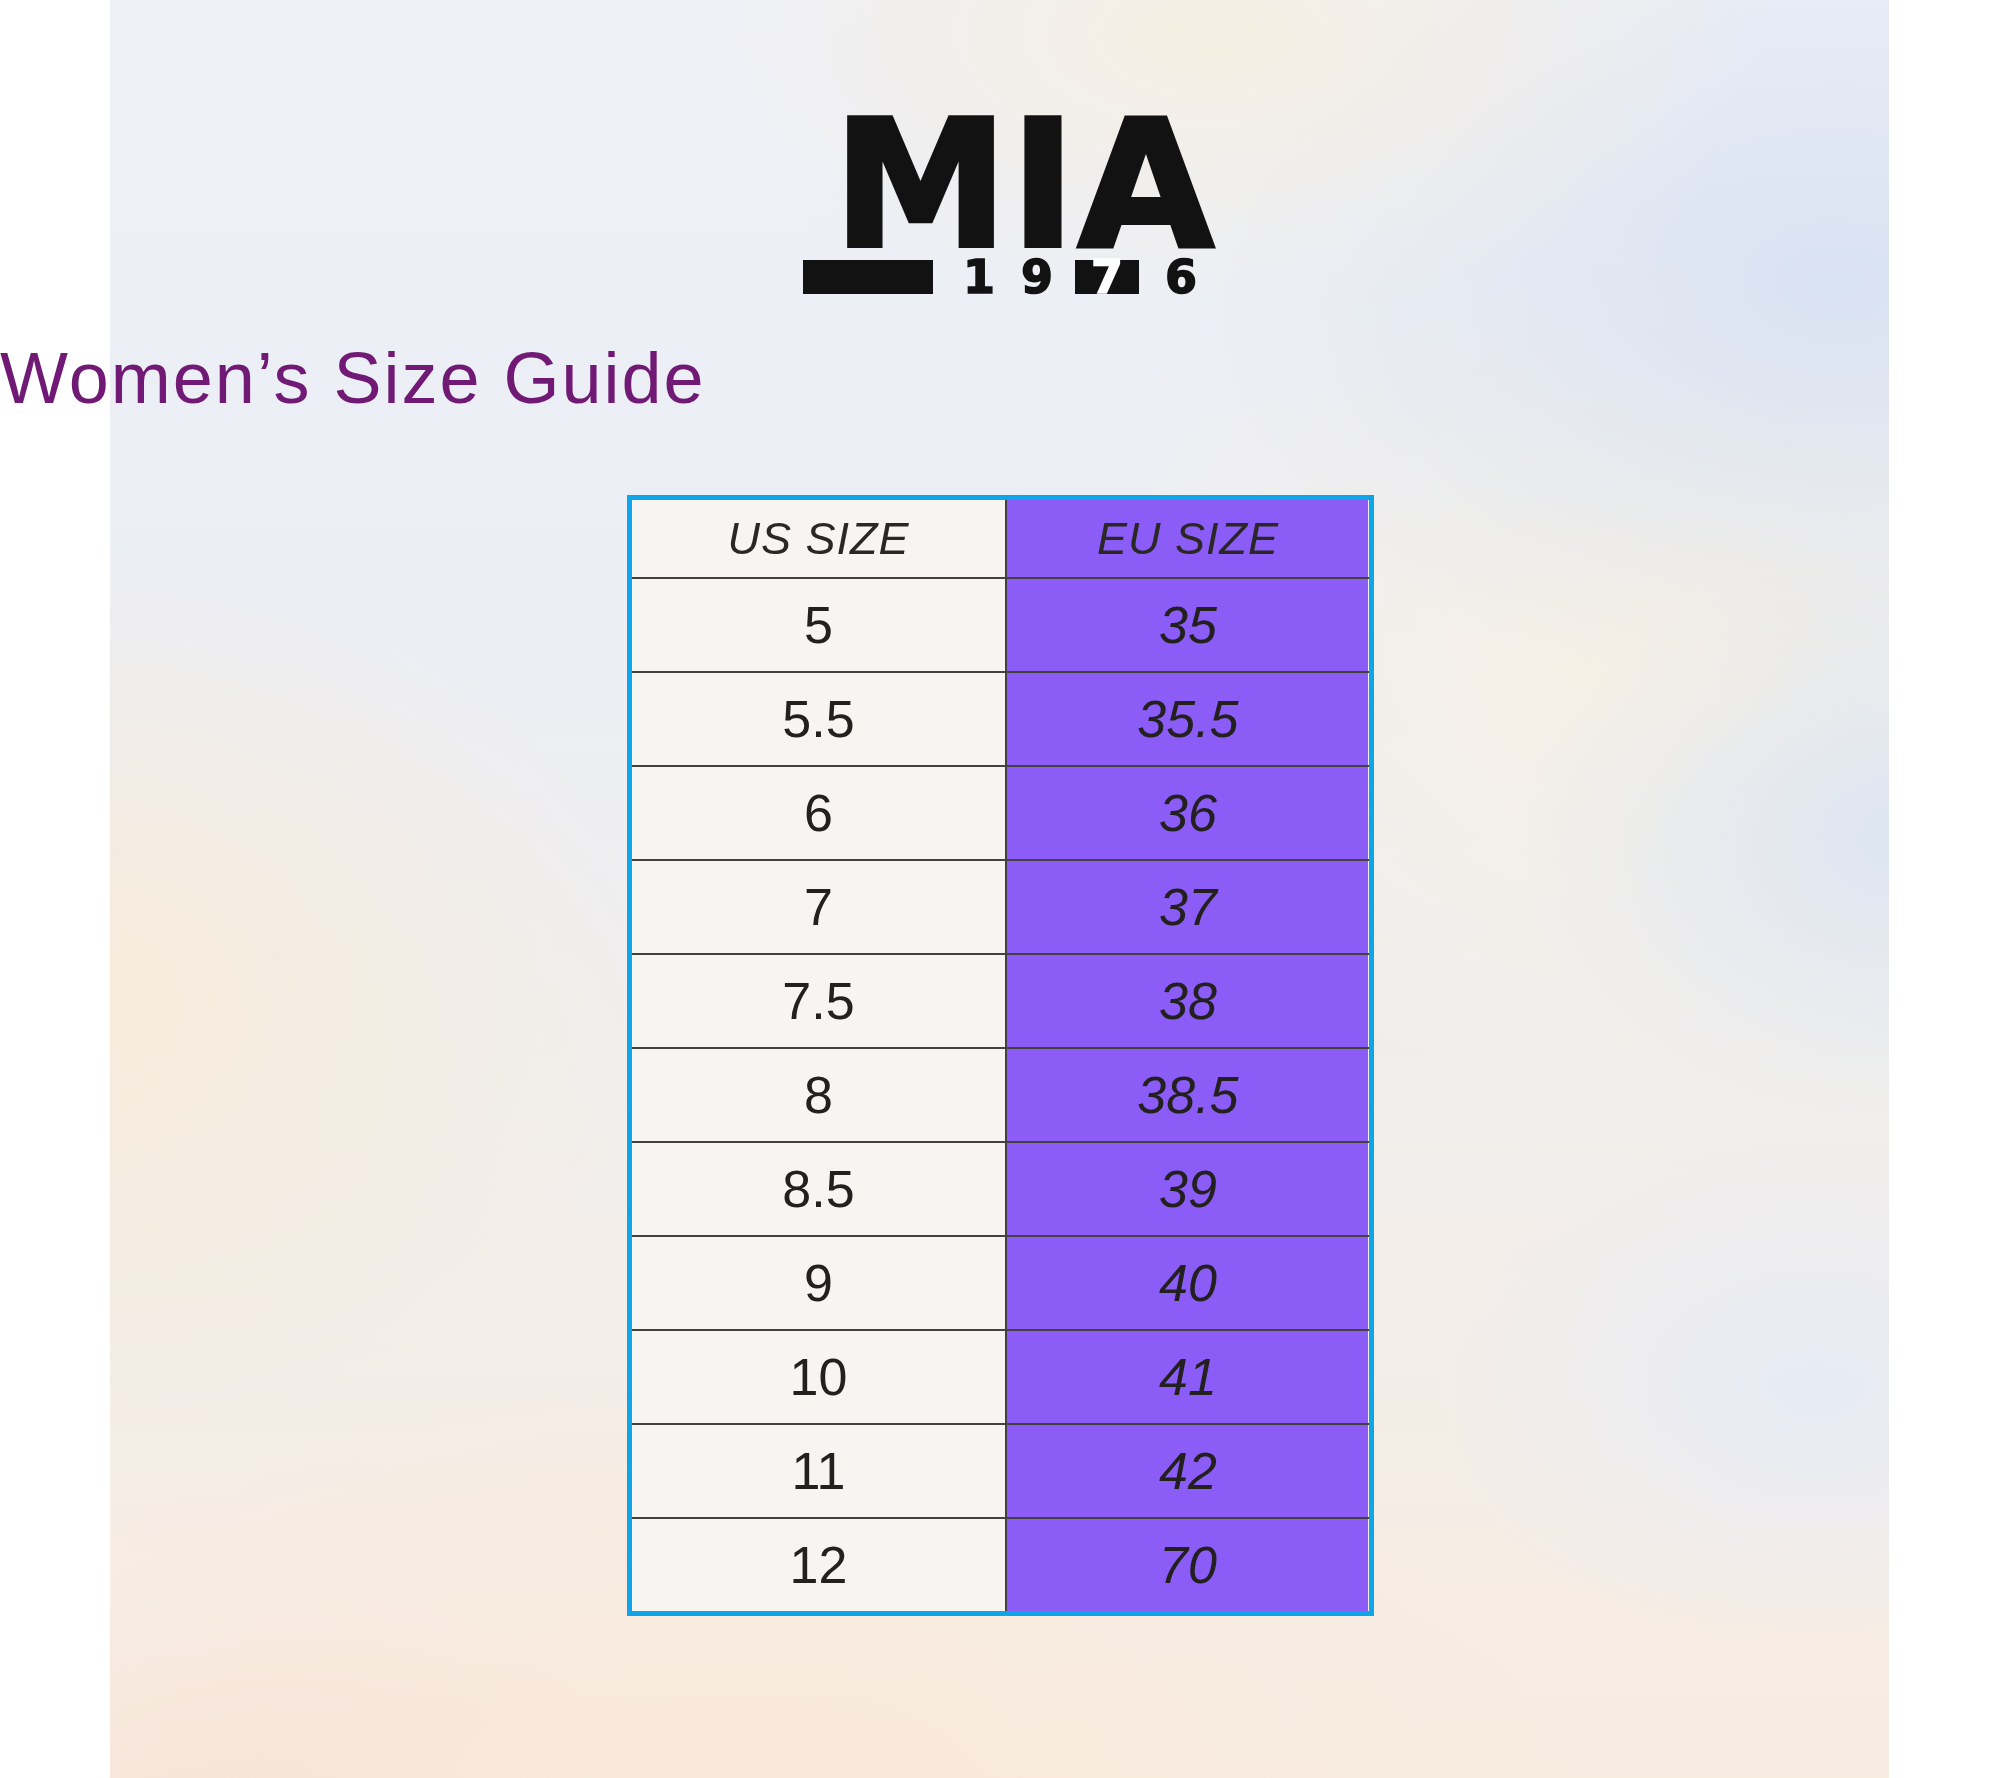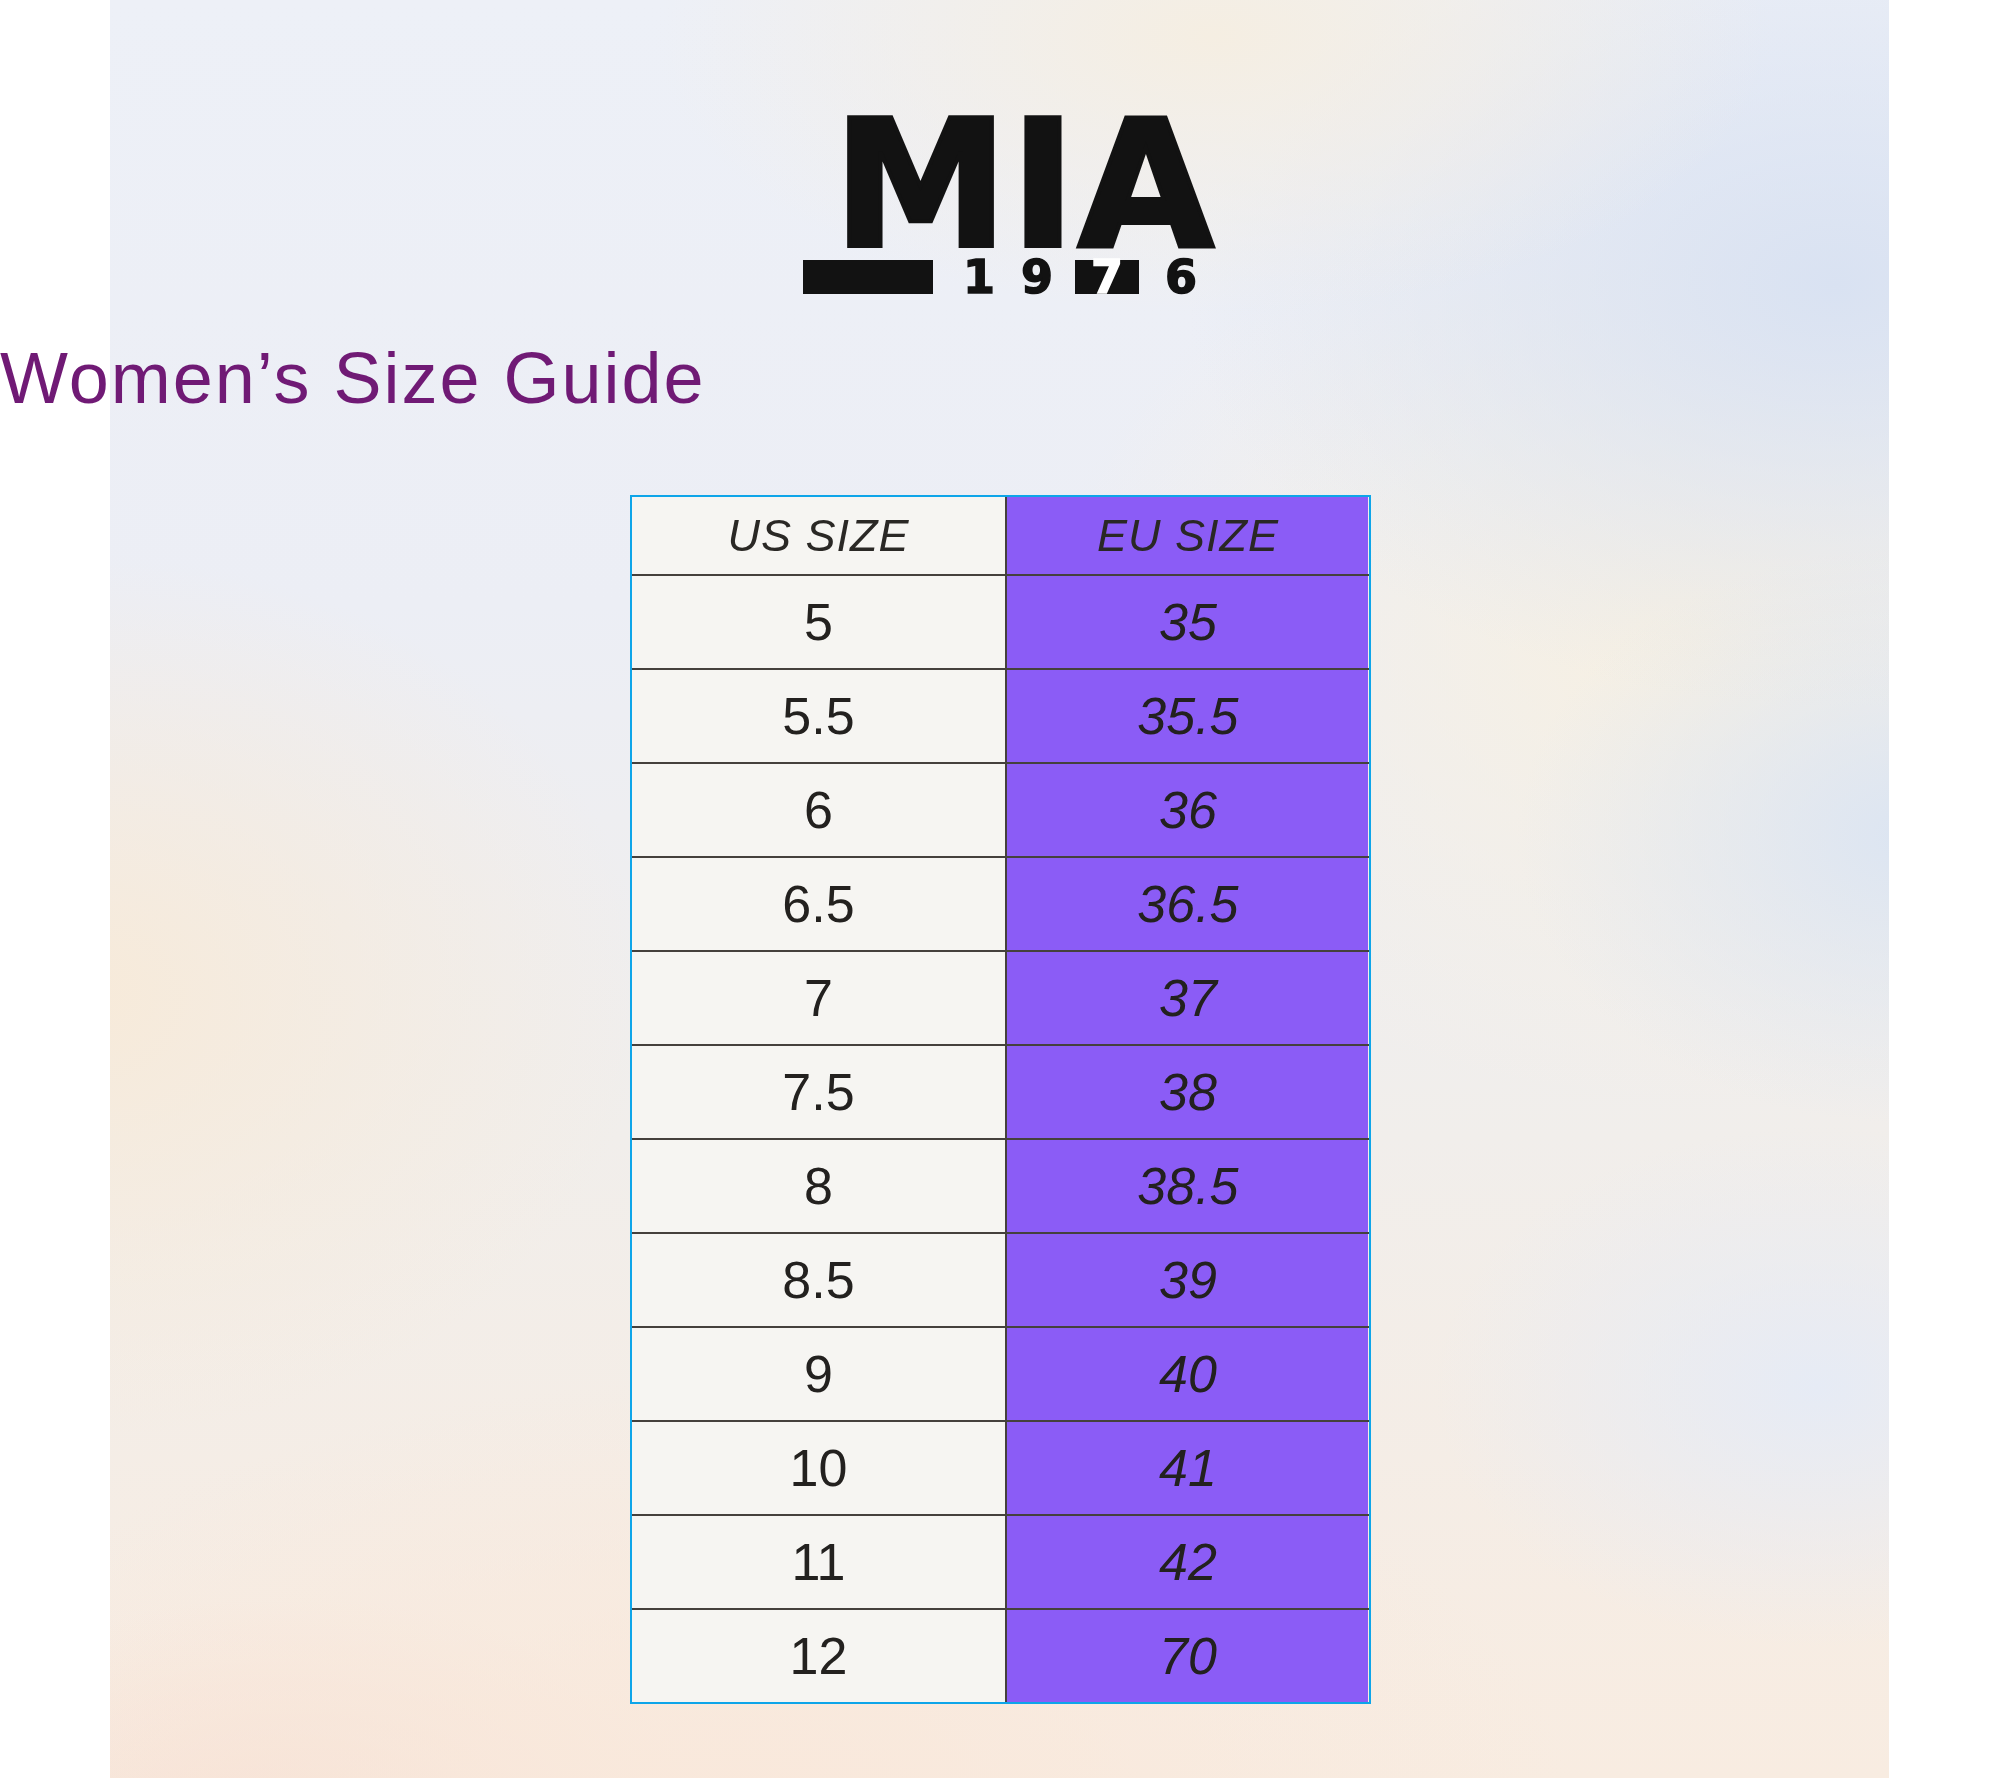--- a/index.html
+++ b/index.html
@@ -78,21 +78,21 @@
     font-size: 72px;
     line-height: 1;
     letter-spacing: 2px;
     color: #701a75;
   }
 
   
   .size-table {
     width: 737px;
     margin: 81px auto 0 auto;
-    border: 2px solid #0ea5e9;
+    border: 5px solid #0ea5e9;
     box-sizing: content-box;
   }
   .trow { display: flex; border-top: 2px solid #45413d; }
   .trow:first-child { border-top: none; }
   .cell {
     display: flex;
     align-items: center;
     justify-content: center;
     box-sizing: border-box;
   }
@@ -141,24 +141,20 @@
       </div>
       <div class="trow data">
         <div class="cell us">5.5</div>
         <div class="cell eu">35.5</div>
       </div>
       <div class="trow data">
         <div class="cell us">6</div>
         <div class="cell eu">36</div>
       </div>
       <div class="trow data">
-        <div class="cell us">6.5</div>
-        <div class="cell eu">36.5</div>
-      </div>
-      <div class="trow data">
         <div class="cell us">7</div>
         <div class="cell eu">37</div>
       </div>
       <div class="trow data">
         <div class="cell us">7.5</div>
         <div class="cell eu">38</div>
       </div>
       <div class="trow data">
         <div class="cell us">8</div>
         <div class="cell eu">38.5</div>

